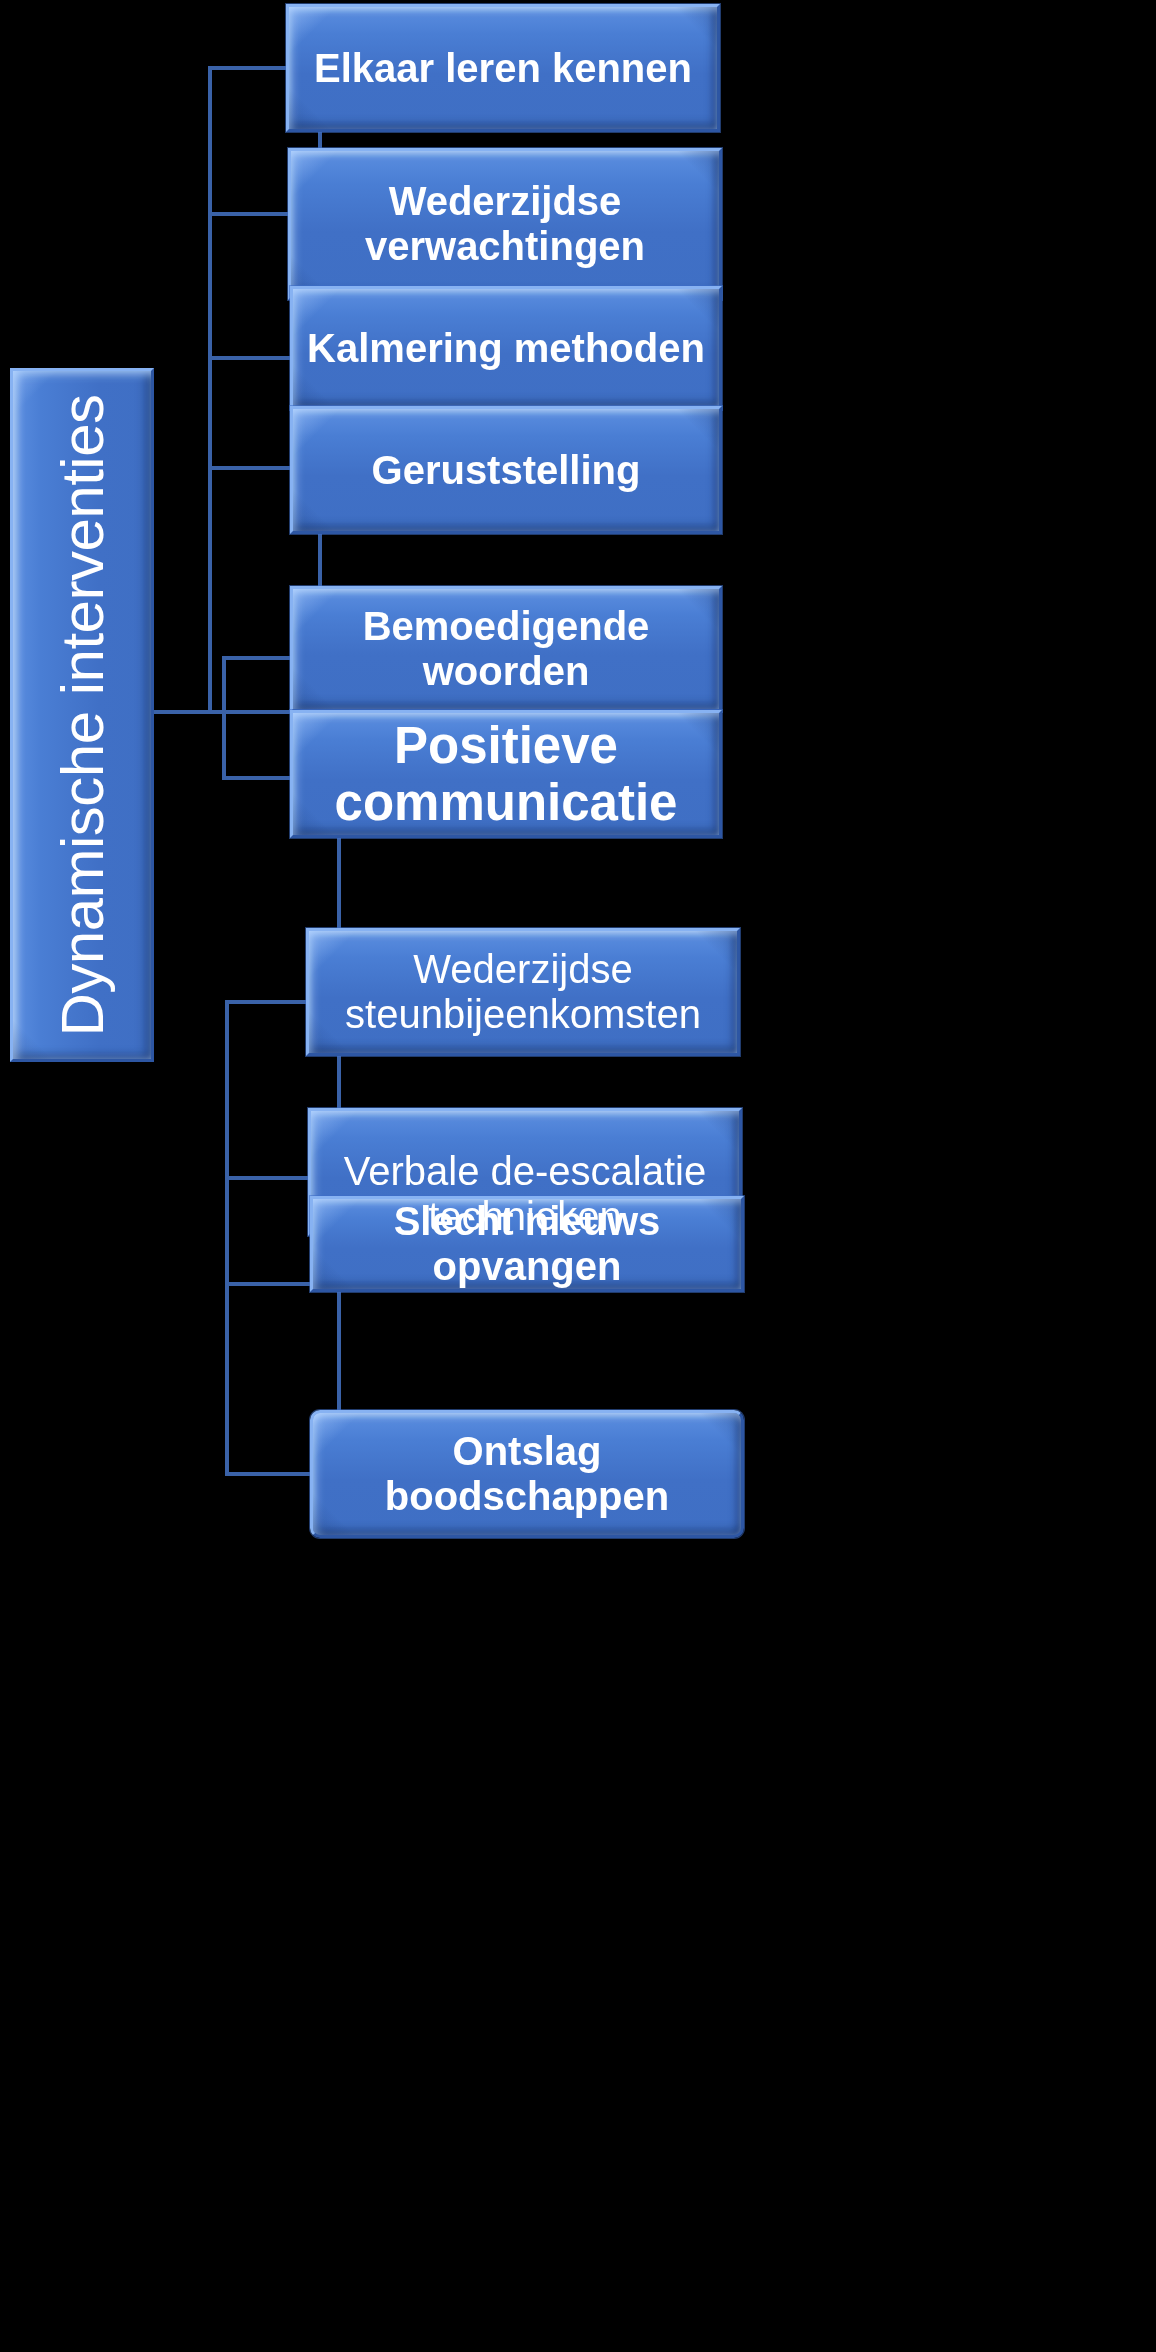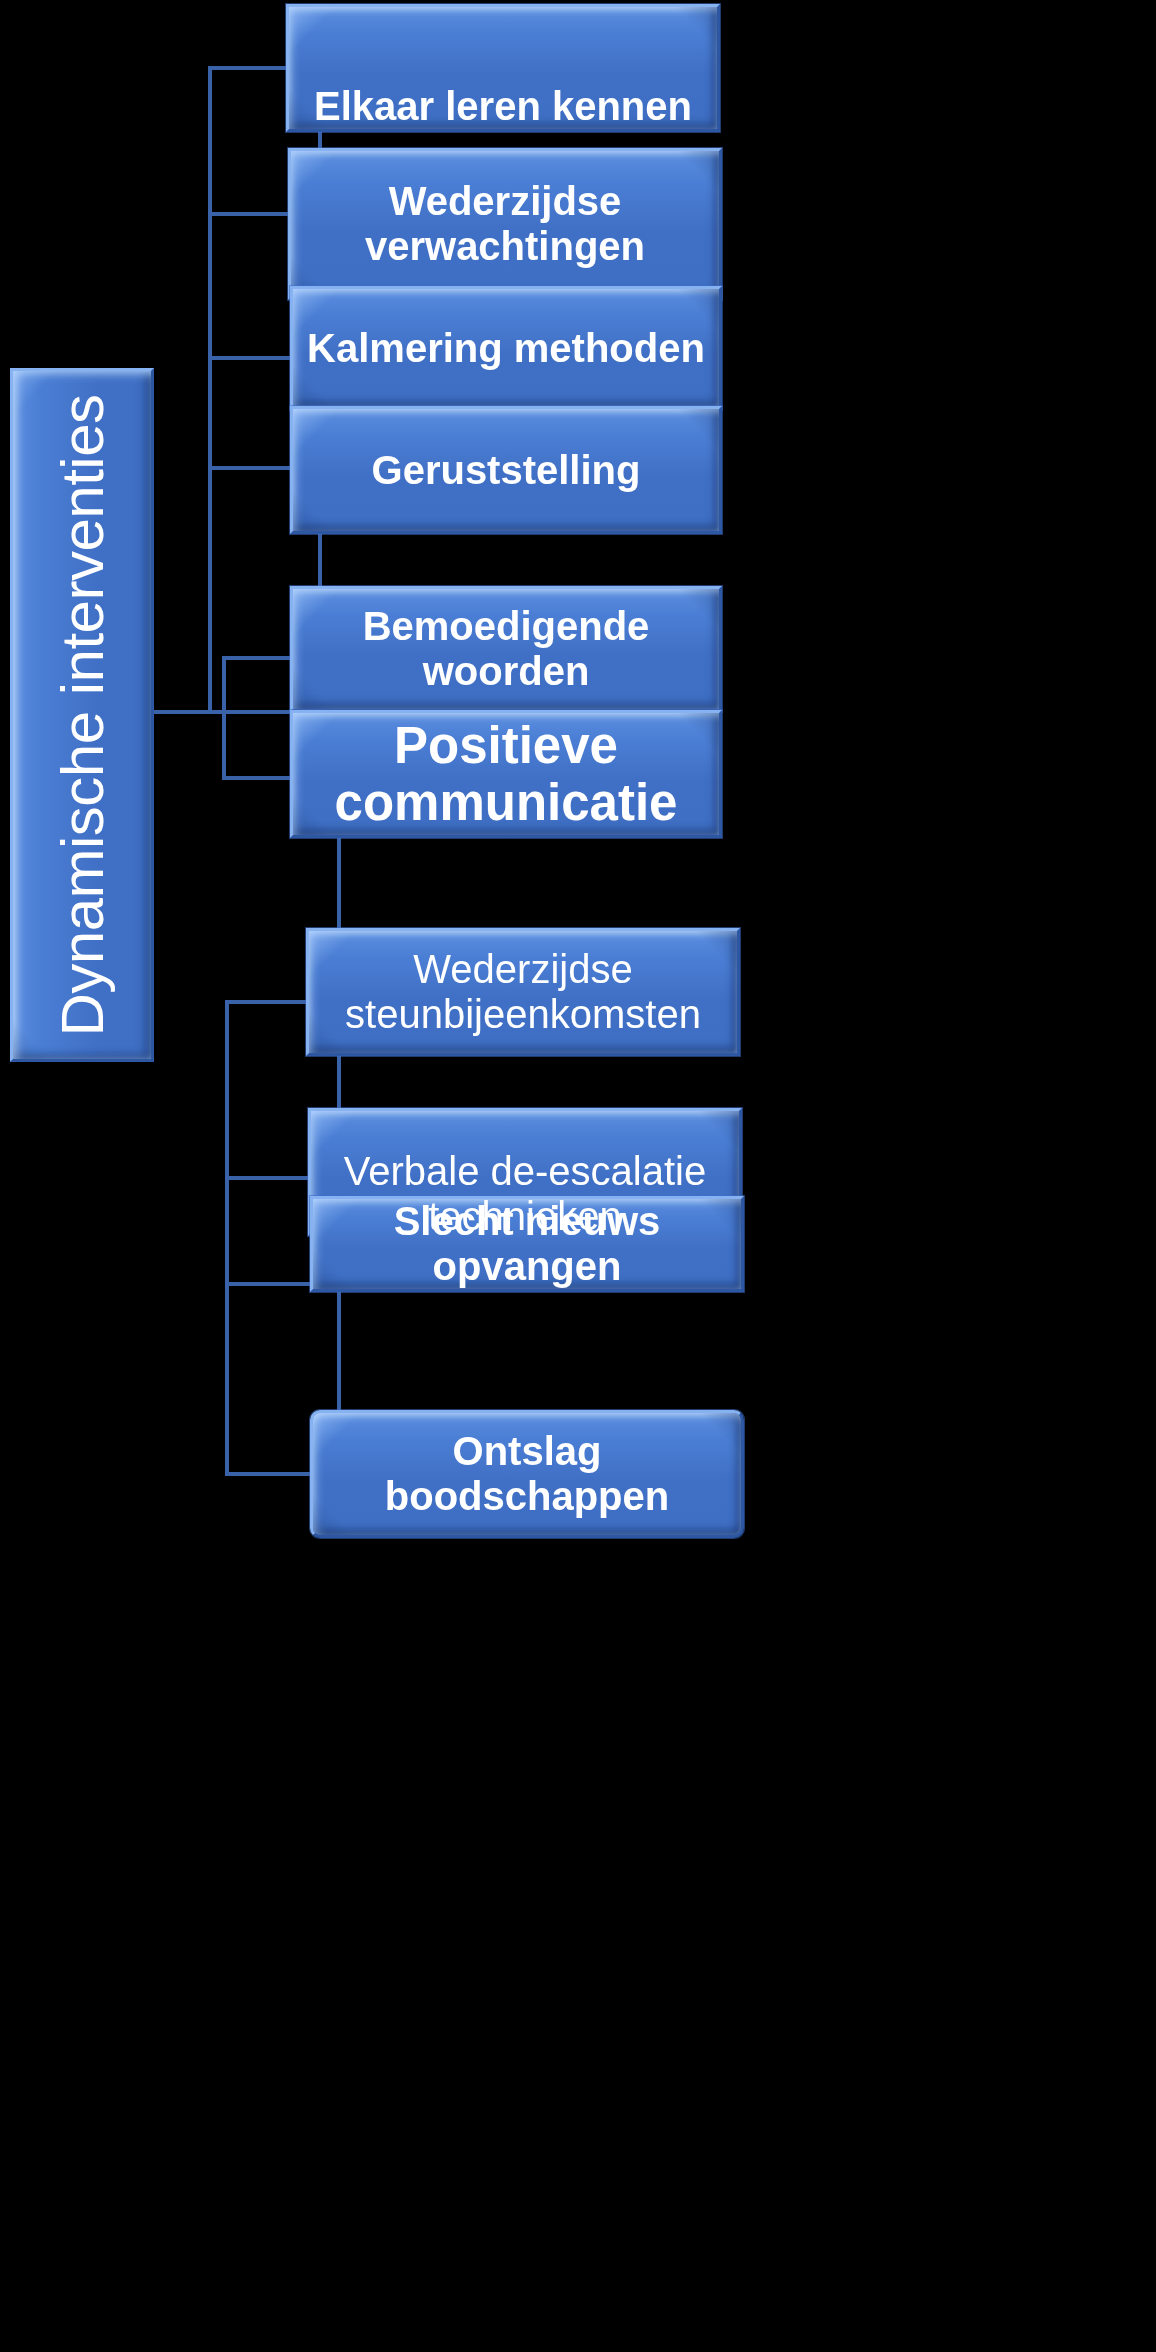--- a/index.html
+++ b/index.html
@@ -108,21 +108,21 @@
   <div class="line h" style="left:225px;top:1282px;width:115px;"></div>
   <div class="line v" style="left:225px;top:1176px;height:110px;"></div>
 
   <div class="line h" style="left:225px;top:1472px;width:117px;"></div>
   <div class="line v" style="left:225px;top:1282px;height:194px;"></div>
 
   <div id="root" style="left:10px;top:368px;width:138px;height:688px;">
     <span class="txt">Dynamische interventies</span>
   </div>
 
-  <div class="node bold" style="left:286px;top:4px;width:434px;height:128px;align-items:flex-end;">
+  <div class="node bold" style="left:286px;top:4px;width:434px;height:128px;">
     <span class="txt" style="font-size:40px;">Elkaar leren kennen</span>
   </div>
 
   <div class="node bold" style="left:288px;top:148px;width:434px;height:152px;text-align:center;">
     <span class="txt" style="font-size:40px;">Wederzijdse verwachtingen</span>
   </div>
 
   <div class="node bold" style="left:290px;top:286px;width:432px;height:124px;">
     <span class="txt" style="font-size:40px;">Kalmering methoden</span>
   </div>

